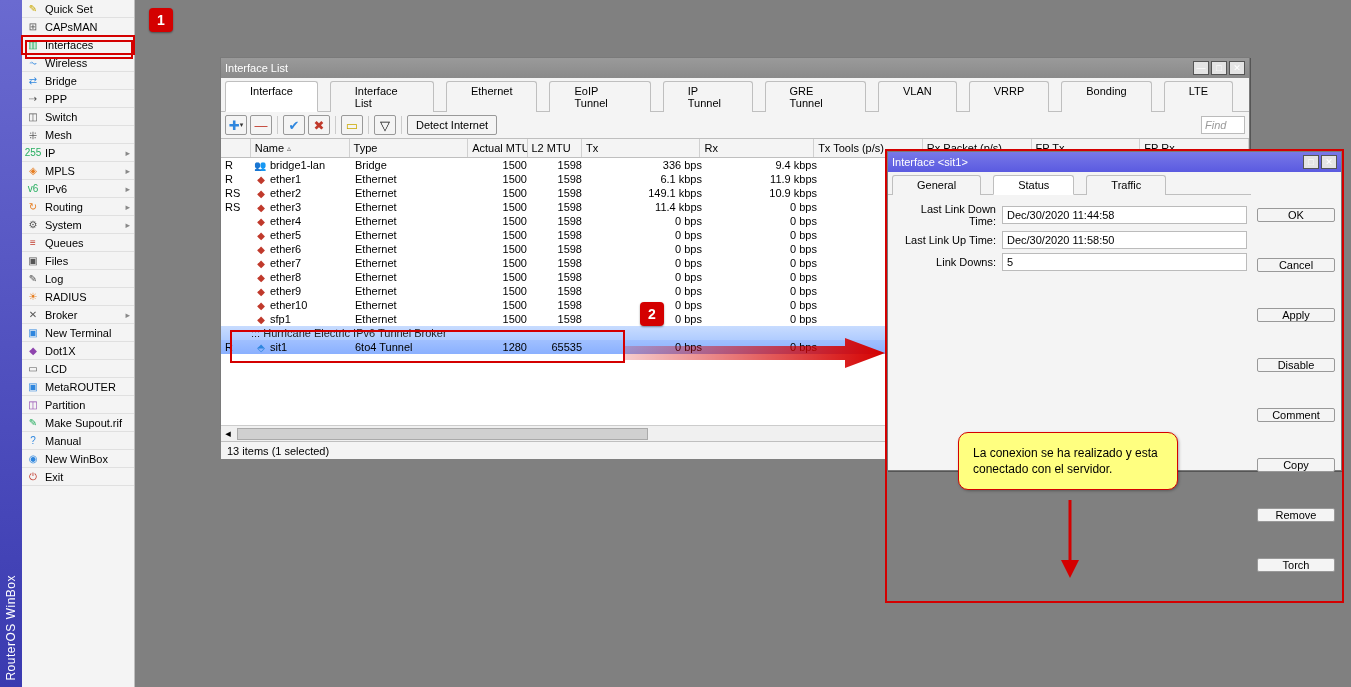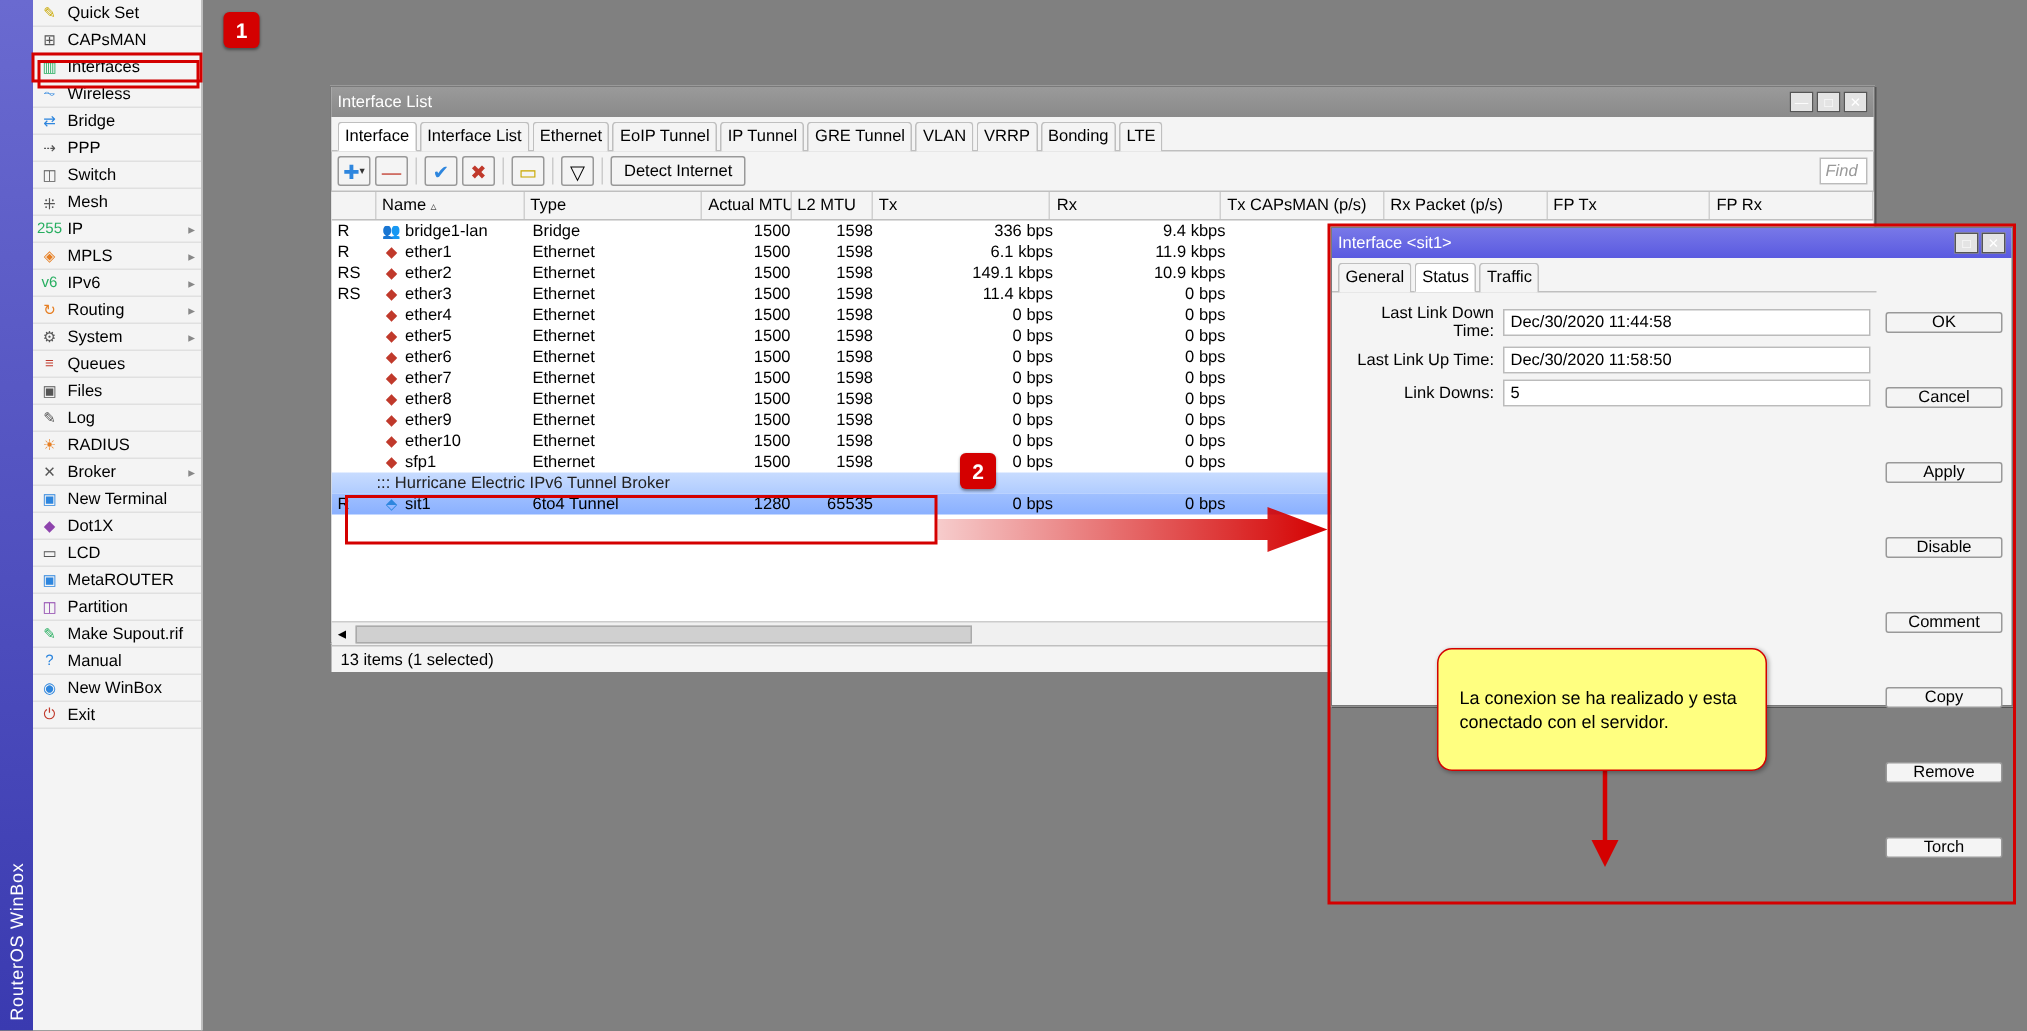--- a/index.html
+++ b/index.html
@@ -18,29 +18,29 @@
 
 
 .win { position: absolute; background: #f4f4f4; border: 1px solid #7a7a7a; box-shadow: 1px 1px 0 #555; }
 .win-title { height: 20px; background: linear-gradient(#9a9a9a,#8a8a8a); color: #fff; display: flex; align-items: center; padding: 0 4px; font-size: 11px; }
 .win-title.active { background: linear-gradient(#7878e8,#5a5ae0); }
 .win-ctrls { margin-left: auto; display: flex; gap: 0; }
 .win-btn { width: 16px; height: 14px; border: 1px solid #555; background: #e4e4e4; margin-left: 2px; font-size: 9px; display: flex; align-items: center; justify-content: center; cursor: pointer; }
 
 
 .tabs { display: flex; border-bottom: 1px solid #bfbfbf; padding: 2px 4px 0 4px; background: #f4f4f4; gap: 0; }
-.tab { padding: 3px 4px; border: 1px solid #bfbfbf; border-bottom: none; background: #f4f4f4; margin-right: 2px; border-radius: 3px 3px 0 0; cursor: pointer; position: relative; top: 1px; }
+.tab { padding: 3px 24px; border: 1px solid #bfbfbf; border-bottom: none; background: #f4f4f4; margin-right: 12px; border-radius: 3px 3px 0 0; cursor: pointer; position: relative; top: 1px; }
 .tab.active { background: #fff; border-bottom: 1px solid #fff; }
 
 
 .toolbar { display: flex; align-items: center; padding: 3px 4px; gap: 3px; border-bottom: 1px solid #bfbfbf; }
 .tool-btn { width: 22px; height: 20px; border: 1px solid #999; background: #f4f4f4; display: inline-flex; align-items: center; justify-content: center; border-radius: 2px; font-size: 13px; cursor: pointer; }
 .tool-sep { width: 1px; height: 18px; background: #ccc; margin: 0 2px; }
 .btn { height: 20px; border: 1px solid #999; background: #f4f4f4; padding: 0 8px; border-radius: 2px; cursor: pointer; display: inline-flex; align-items: center; }
-.find-box { margin-left: auto; width: 32px; height: 18px; border: 1px solid #bbb; padding: 0 3px; color: #999; font-style: italic; background: #fff; display: flex; align-items: center; }
+.find-box { margin-left: auto; width: 44px; height: 18px; border: 1px solid #bbb; padding: 0 3px; color: #999; font-style: italic; background: #fff; display: flex; align-items: center; }
 
 
 .table-wrap { overflow: auto; position: relative; background: #fff; }
 .thead { display: flex; background: #f4f4f4; border-bottom: 1px solid #bfbfbf; position: sticky; top: 0; }
 .th { border-right: 1px solid #d0d0d0; padding: 2px 4px; height: 18px; display: flex; align-items: center; overflow: hidden; white-space: nowrap; position: relative; }
 .th .sort { font-size: 8px; margin-left: 3px; color: #555; }
 .tr { display: flex; height: 14px; border-bottom: 0; }
 .td { padding: 0 4px; display: flex; align-items: center; overflow: hidden; white-space: nowrap; }
 .td.num { justify-content: flex-end; }
 .row-ico { width: 12px; height: 12px; display: inline-flex; align-items: center; justify-content: center; margin-right: 3px; font-size: 10px; }
@@ -75,21 +75,21 @@
 .form-row label { width: 110px; text-align: right; padding-right: 6px; }
 .form-row .val { flex: 1; height: 18px; border: 1px solid #bbb; background: #fff; padding: 0 4px; display: flex; align-items: center; }
 .detail-status { margin-top: auto; display: flex; border-top: 1px solid #bfbfbf; height: 20px; }
 .detail-status div { flex: 1; padding: 2px 6px; border-right: 1px solid #ddd; display: flex; align-items: center; }
 .detail-status .slave { color: #bbb; }
 
 
 .callout { position: absolute; background: #d40000; color: #fff; font-weight: bold; border-radius: 4px; width: 24px; height: 24px; display: flex; align-items: center; justify-content: center; font-size: 14px; box-shadow: 0 1px 2px rgba(0,0,0,.4); z-index: 50; }
 .redbox { position: absolute; border: 2px solid #d40000; z-index: 40; pointer-events: none; }
 .redarrow { position: absolute; z-index: 41; pointer-events: none; }
-.note { position: absolute; background: #ffff80; border: 1px solid #d40000; border-radius: 10px; padding: 24px 14px; width: 220px; font-size: 12px; line-height: 1.35; z-index: 45; box-shadow: 1px 1px 3px rgba(0,0,0,.3); }
+.note { position: absolute; background: #ffff80; border: 1px solid #d40000; border-radius: 10px; padding: 12px 14px; width: 220px; font-size: 12px; line-height: 1.35; z-index: 45; box-shadow: 1px 1px 3px rgba(0,0,0,.3); }
 .running-box { border: 2px dashed #d40000; padding: 0 2px; }
 
 
 .i-orange{color:#e67e22}.i-red{color:#c0392b}.i-blue{color:#2e86de}.i-green{color:#27ae60}.i-purple{color:#8e44ad}.i-gray{color:#555}.i-yellow{color:#c9a800}
 </style>
 </head>
 <body>
 
 <div class="brand-bar">
     <span>RouterOS WinBox</span>
@@ -249,21 +249,21 @@
   </div>
   <div class="table-wrap" style="height:286px;">
     <div class="thead" id="thead">
         <div class="th c-flag"></div>
         <div class="th c-name">Name<span class="sort">▵</span></div>
         <div class="th c-type">Type</div>
         <div class="th c-amtu">Actual MTU</div>
         <div class="th c-l2">L2 MTU</div>
         <div class="th c-tx">Tx</div>
         <div class="th c-rx">Rx</div>
-        <div class="th c-txp">Tx CAPsMAN (p/s)</div>
+        <div class="th c-txp">Tx Tools (p/s)</div>
         <div class="th c-rxp">Rx Packet (p/s)</div>
         <div class="th c-fptx">FP Tx</div>
         <div class="th c-fprx">FP Rx</div>
       </div>
     <div id="tbody">
         <div class="tr">
           <div class="td c-flag">R</div>
           <div class="td c-name"><span class="row-ico i-blue">👥</span>bridge1-lan</div>
           <div class="td c-type">Bridge</div>
           <div class="td c-amtu num">1500</div>

